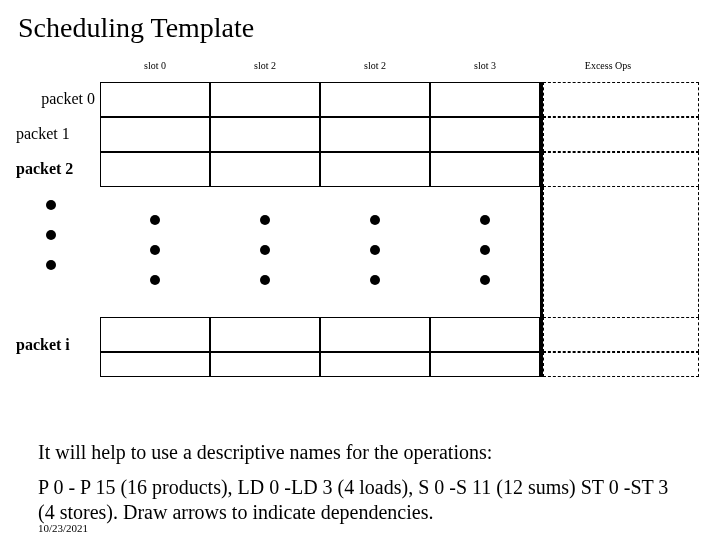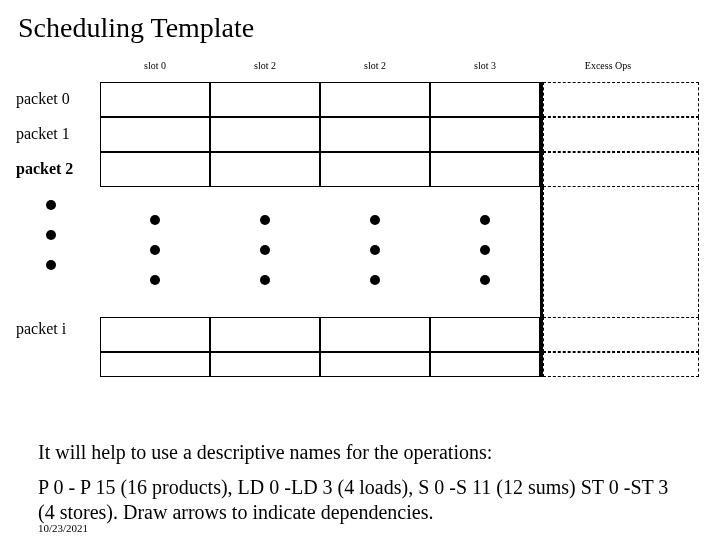--- a/index.html
+++ b/index.html
@@ -44,24 +44,24 @@
 
   .row-label {
     position: absolute;
     left: 0;
     width: 85px;
     font-size: 16px;
     text-align: left;
     padding-left: 6px;
     box-sizing: border-box;
   }
-  .rl0 { top: 30px; }
+  .rl0 { top: 30px; text-align: right; }
   .rl1 { top: 65px; }
   .rl2 { top: 100px; font-weight: bold; }
-  .rli { top: 260px; }
+  .rli { top: 276px; font-weight: bold; }
 
   .grid {
     position: absolute;
     left: 90px;
     top: 22px;
     width: 600px;
     height: 310px;
   }
   .cell-border {
     position: absolute;

